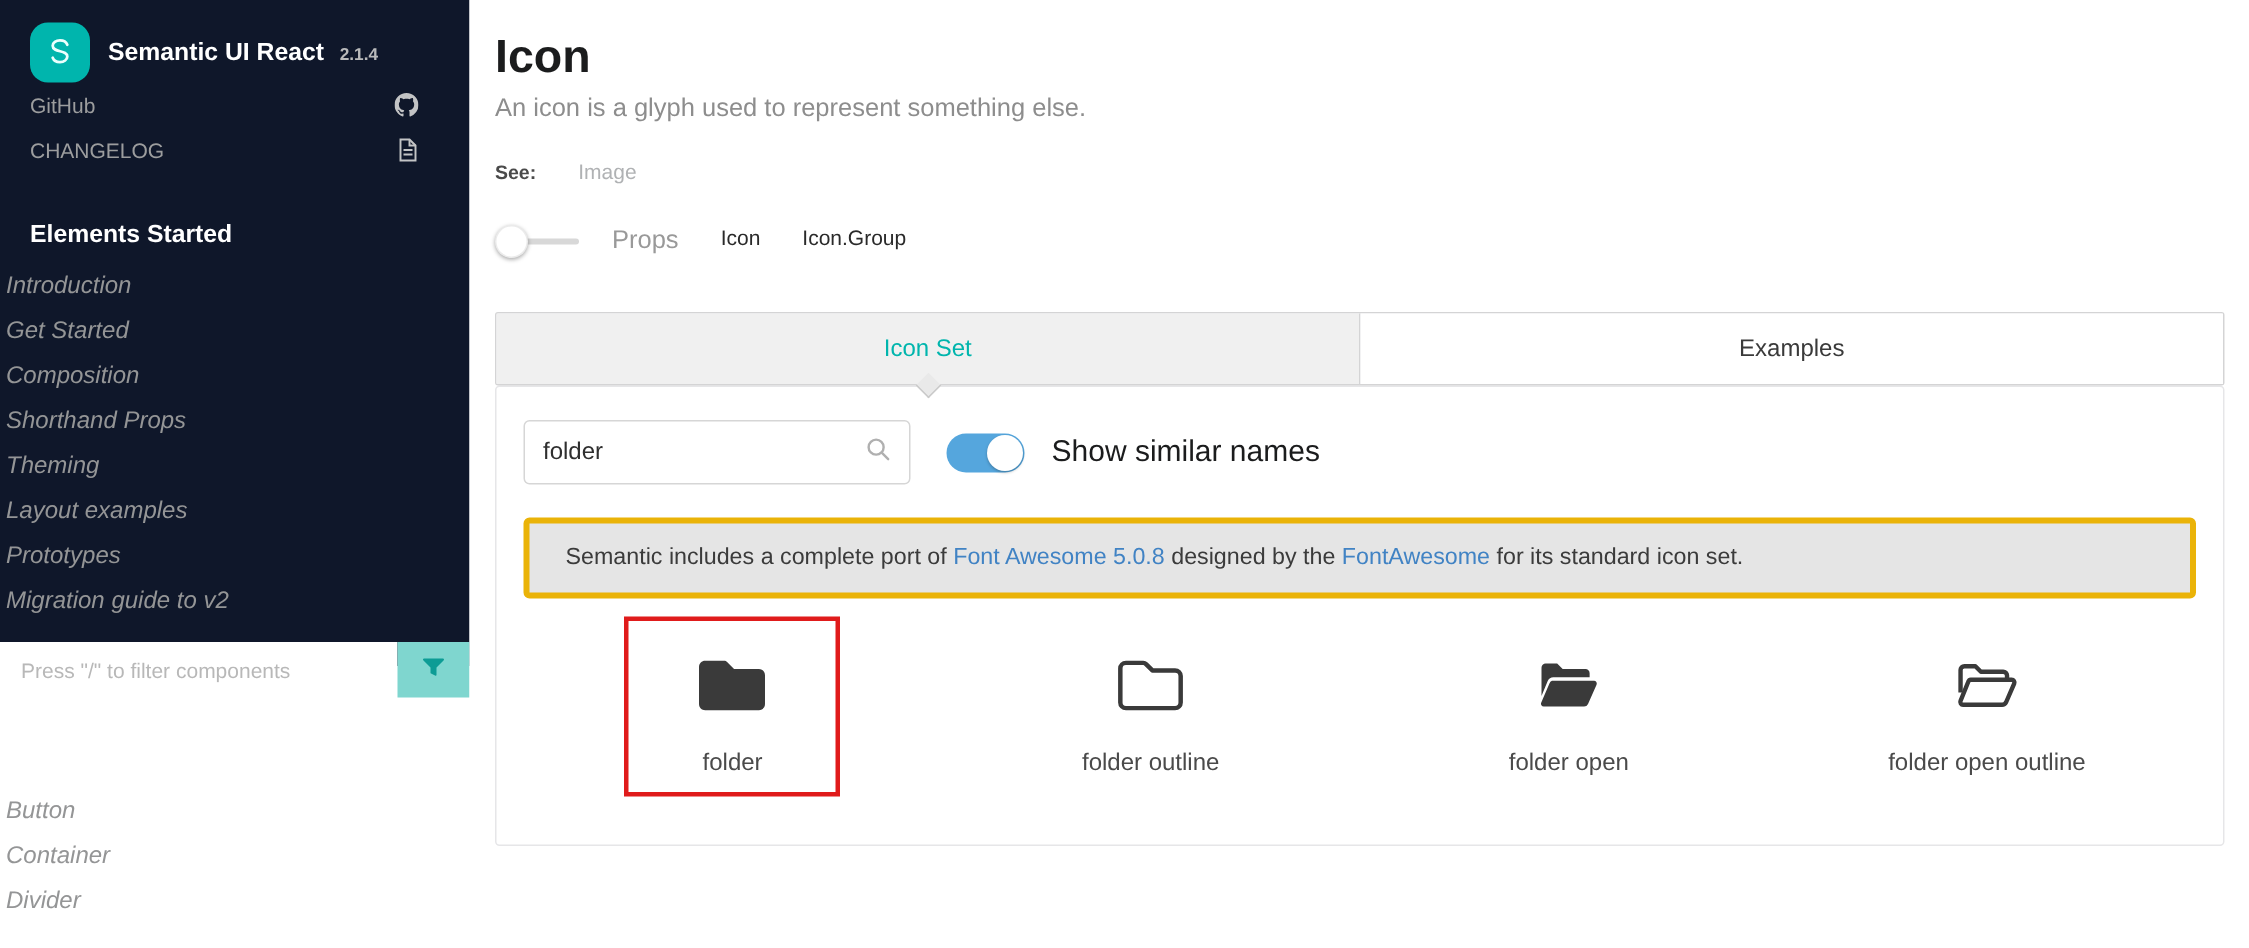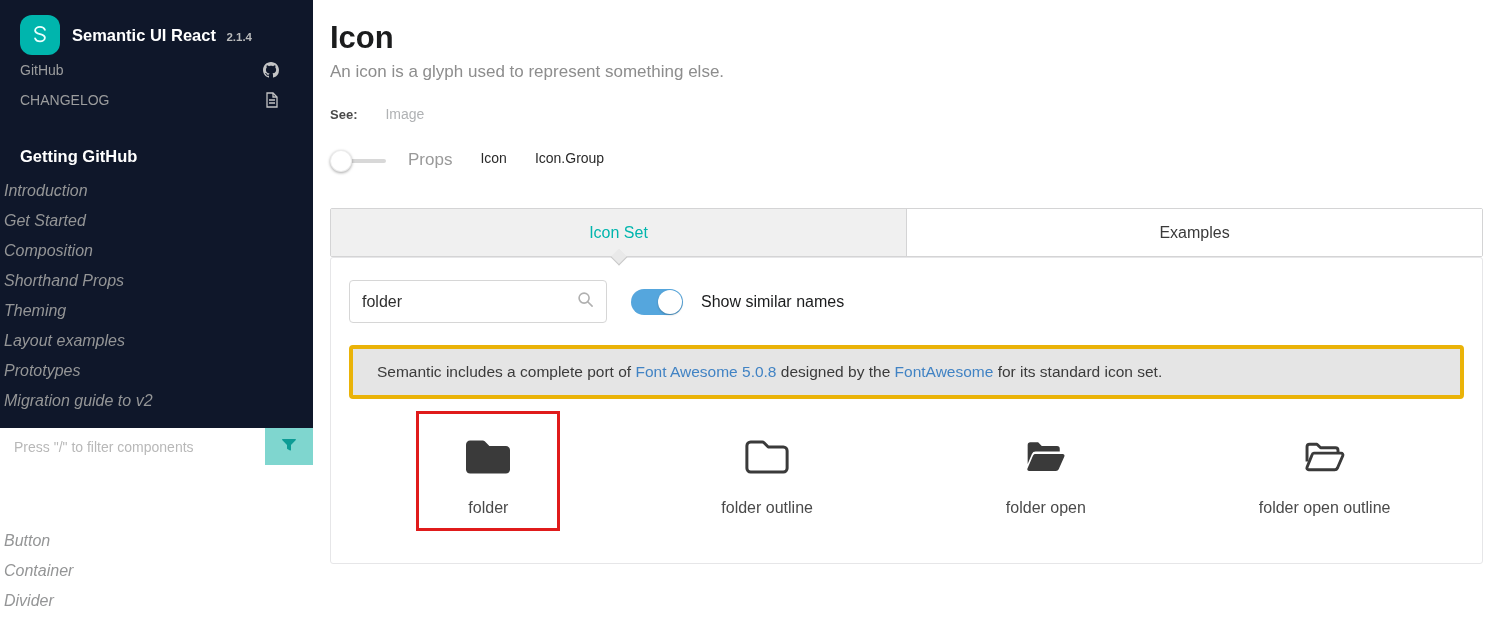--- a/index.html
+++ b/index.html
@@ -40,21 +40,21 @@
   .tab { flex:1; display:flex; align-items:center; justify-content:center; font-size:16px; cursor:pointer; background:#fff; color:#3a3a3a; }
   .tab.active { background:#f0f0f0; color:#00b5ad; border-right:1px solid #d4d4d5; }
   .tab-arrow { position:absolute; left:calc(25% - 6px); bottom:-7px; width:12px; height:12px; background:#e9e9e9; border-right:1px solid #c9c9c9; border-bottom:1px solid #c9c9c9; transform:rotate(45deg); }
 
   .panel { border:1px solid #e6e6e8; border-radius:3px; padding:22px 18px 26px 18px; min-height:290px; }
   .panel-controls { display:flex; align-items:center; }
   .icon-search { display:flex; align-items:center; width:258px; height:43px; border:1px solid #d6d6d6; border-radius:4px; padding:0 12px; background:#fff; }
   .icon-search input { border:none; outline:none; flex:1; font-size:16px; color:#2f2f2f; font-family:"Liberation Sans",sans-serif; }
   .pill-toggle { margin-left:24px; position:relative; width:52px; height:26px; border-radius:13px; background:#55a6dd; cursor:pointer; flex:0 0 auto; }
   .pill-toggle .knob { position:absolute; right:1px; top:1px; width:24px; height:24px; border-radius:50%; background:#fff; box-shadow:0 1px 2px rgba(0,0,0,.25); }
-  .pill-label { margin-left:18px; font-size:16px; color:#1b1c1d; }
+  .pill-label { margin-left:18px; font-size:20px; color:#1b1c1d; }
 
   .message-box { margin-top:22px; background:#e5e5e5; border:4px solid #eab308; border-radius:4px; padding:14px 24px; font-size:15.5px; color:#3b3b3b; }
   .message-box a { color:#4183c4; text-decoration:none; cursor:pointer; }
 
   .icons-grid { margin-top:18px; display:flex; }
   .icon-cell { flex:1; display:flex; flex-direction:column; align-items:center; padding-top:18px; position:relative; height:120px; cursor:pointer; }
   .icon-cell svg { color:#3a3a3a; }
   .icon-cell .icon-label { margin-top:16px; font-size:16px; color:#4a4a4a; }
   .highlight-box { position:absolute; left:50%; top:-6px; transform:translateX(-50%); width:144px; height:120px; border:3px solid #e01b1b; pointer-events:none; }
 </style>
@@ -86,21 +86,21 @@
     <span>CHANGELOG</span>
     <span class="right-ic">
       <svg width="14" height="16" viewBox="0 0 14 16" fill="none" stroke="#c3c4c5" stroke-width="1.3">
         <path d="M2 1h6l4 4v10H2z"></path>
           <path d="M8 1v4h4"></path>
           <path d="M4 8h6M4 11h6"></path>
       </svg>
     </span>
   </div>
 
-  <div class="side-section-title">Getting GitHub</div>
+  <div class="side-section-title">Elements Started</div>
   <div class="side-item">Introduction</div>
   <div class="side-item">Get Started</div>
   <div class="side-item">Composition</div>
   <div class="side-item">Shorthand Props</div>
   <div class="side-item">Theming</div>
   <div class="side-item">Layout examples</div>
   <div class="side-item">Prototypes</div>
   <div class="side-item">Migration guide to v2</div>
 
   <div class="side-search">

